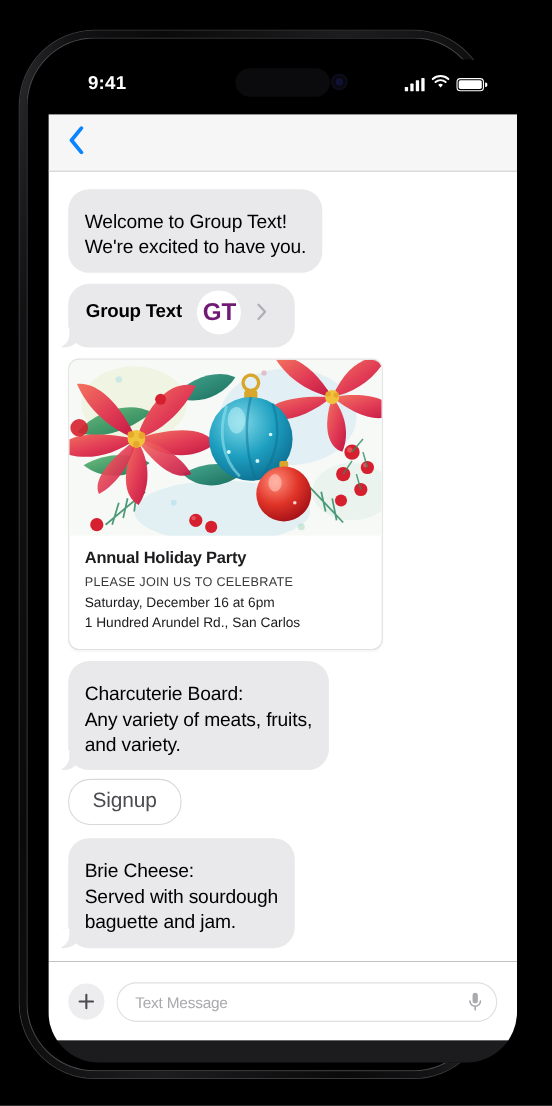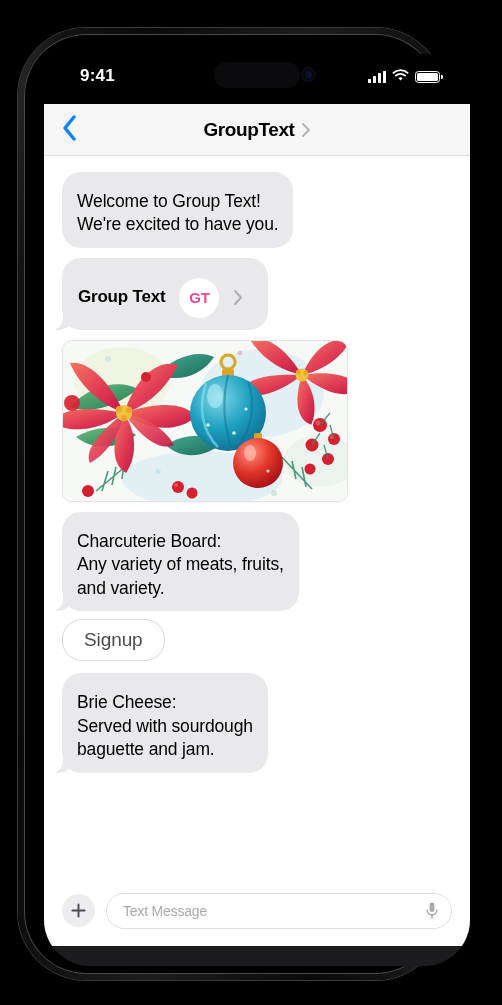--- a/index.html
+++ b/index.html
@@ -100,21 +100,21 @@
 
   
   .contact-bubble{
     background:#E9E9EB; border-radius:19px; padding:12px 14px 12px 16px;
     display:flex; align-items:center; gap:14px; position:relative; min-width:206px;
   }
   .contact-name{ font-size:17px; font-weight:bold; color:#000; letter-spacing:-.2px; }
   .avatar{
     width:40px; height:40px; border-radius:50%; background:#fff;
     display:flex; align-items:center; justify-content:center;
-    font-size:15px; font-weight:600; color:#ec4899; letter-spacing:-.2px;
+    font-size:22px; font-weight:600; color:#701a75; letter-spacing:-.2px;
   }
 
   
   .event-card{
     width:286px; background:#fff; border:1px solid #E2E2E4; border-radius:10px;
     overflow:hidden; box-shadow:0 1px 2px rgba(0,0,0,.04);
   }
   .event-art{ width:100%; height:160px; display:block; }
   .event-body{ padding:12px 14px 15px; }
   .event-title{ font-size:15px; font-weight:bold; color:#1c1c1e; margin-bottom:8px; letter-spacing:-.2px; }
@@ -184,41 +184,33 @@
               </span>
           </div>
         </div>
 
         <div class="navbar">
           <span class="back-chevron">
             <svg width="15" height="26" viewBox="0 0 15 26">
               <path d="M12 2 L3 13 L12 24" stroke="#0A84FF" stroke-width="3.4" fill="none" stroke-linecap="round" stroke-linejoin="round"></path>
             </svg>
           </span>
-          <span class="nav-title-wrap">
-            <span class="nav-title">GroupText</span>
-            <span class="nav-chevron">
-              <svg width="10" height="16" viewBox="0 0 10 16">
-                <path d="M2 2 L8 8 L2 14" stroke="#B4B4B8" stroke-width="2" fill="none" stroke-linecap="round" stroke-linejoin="round"></path>
-              </svg>
-            </span>
-          </span>
         </div>
 
         <div class="thread">
 
           <div class="row">
             <div class="bubble">
               <p>Welcome to Group Text!</p>
               <p>We're excited to have you.</p>
             </div>
           </div>
 
           <div class="row">
-            <div class="contact-bubble tail bubble" style="padding:20px 14px 12px 16px;">
+            <div class="contact-bubble tail bubble" style="padding:6px 14px 12px 16px;">
               <span class="contact-name">Group Text</span>
               <span class="avatar">GT</span>
               <span style="line-height:0;">
                 <svg width="10" height="17" viewBox="0 0 10 17">
                   <path d="M2 2 L8 8.5 L2 15" stroke="#AEAEB2" stroke-width="2" fill="none" stroke-linecap="round" stroke-linejoin="round"></path>
                 </svg>
               </span>
             </div>
           </div>
 
@@ -340,20 +332,26 @@
                   <path d="M258 84 L268 72 M272 98 L268 84 M250 104 L258 92 M266 118 L262 104"></path>
                 </g>
 
                 <g opacity=".35">
                   <circle cx="46" cy="18" r="3" fill="#8fd3e8"></circle>
                   <circle cx="178" cy="12" r="2.4" fill="#e0607a"></circle>
                   <circle cx="96" cy="130" r="2.6" fill="#8fd3e8"></circle>
                   <circle cx="212" cy="152" r="3" fill="#7fc9a4"></circle>
                 </g>
               </svg>
+              <div class="event-body">
+                <div class="event-title">Annual Holiday Party</div>
+                <div class="event-kicker">PLEASE JOIN US TO CELEBRATE</div>
+                <div class="event-line">Saturday, December 16 at 6pm</div>
+                <div class="event-line">1 Hundred Arundel Rd., San Carlos</div>
+              </div>
             </div>
           </div>
 
           <div class="row" style="margin-bottom:8px;">
             <div class="bubble tail">
               <p>Charcuterie Board:</p>
               <p>Any variety of meats, fruits,</p>
               <p>and variety.</p>
             </div>
           </div>

